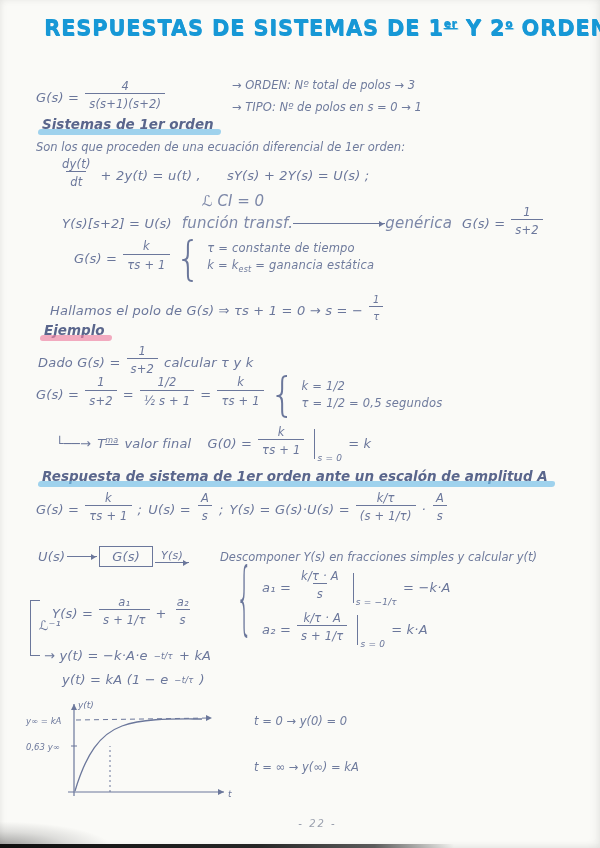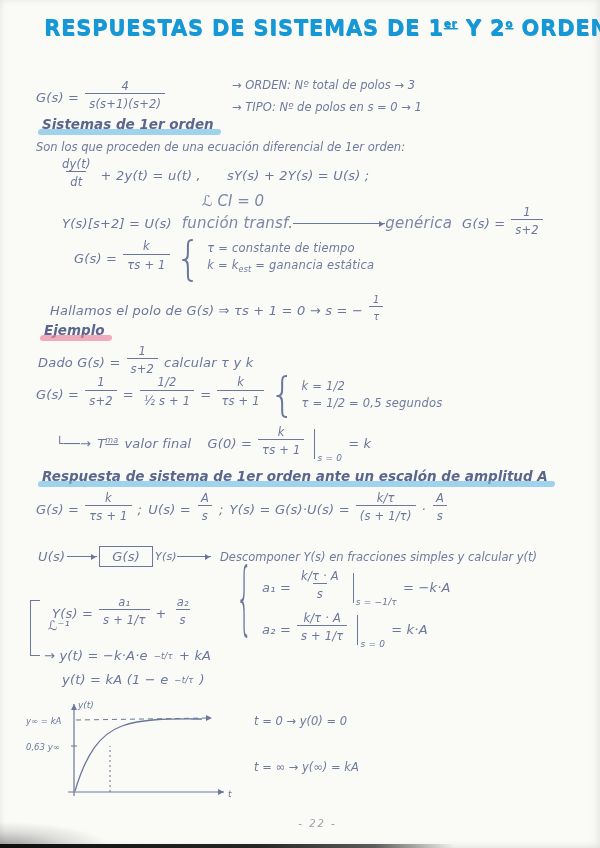--- a/index.html
+++ b/index.html
@@ -44,21 +44,21 @@
 
   .defcol { display:flex; flex-direction:column; gap:3px; }
 
   .arr { display:inline-flex; flex-direction:row; align-items:center; line-height:1; margin:0 4px; }
   .arr .shaft { position:relative; width:92px; border-top:1.1px solid #6b779b; margin:2px 0; }
   .arr .shaft::after { content:""; position:absolute; right:-2px; top:-3.5px; border:3px solid transparent; border-left:5px solid #6b779b; }
 
   .shaft-h { position:relative; width:30px; border-top:1.2px solid #6b779b; display:inline-block; vertical-align:middle;}
   .shaft-h::after { content:""; position:absolute; right:-2px; top:-3.5px; border:3px solid transparent; border-left:5px solid #6b779b; }
   .gbox { border:1.3px solid #6b779b; padding:2px 12px; font-style:italic; font-size:13px; }
-  .diag-arr2 { display:inline-flex; flex-direction:row; align-items:center; line-height:1;justify-content:center; }
+  .diag-arr2 { display:inline-flex; flex-direction:column; align-items:center; line-height:1;justify-content:center; }
   .diag-arr2 .lbl { font-size:11px; font-style:italic; margin-bottom:1px; }
 
   .lbracket { border-left:1.5px solid #6b779b; border-top:1.5px solid #6b779b; border-bottom:1.5px solid #6b779b; width:9px; }
 
   .footer { text-align:center; color:#9aa0ae; font-size:10px; letter-spacing:2px; font-style:italic;padding-left:35px;}
 
   .edge-bottom { position:absolute; left:0; bottom:0; width:78%; height:4px;
     background:linear-gradient(to right,#101010,#262626 55%,#5c5c5c 80%,rgba(120,120,120,0) 97%); }
   .corner-curl { position:absolute; left:0; bottom:0; width:110px; height:26px;
     background:radial-gradient(ellipse at bottom left, rgba(50,50,50,.5), rgba(120,120,120,.22) 45%, rgba(0,0,0,0) 72%); }
@@ -266,21 +266,21 @@
       <span class="den">s + 1/τ</span>
     </span>
     <span class="eval">
         <span class="bar"></span>
         <sub>s = 0</sub>
       </span>
     <span>= k·A</span>
   </div>
 
   <div class="abs lbracket" style="left:30px; top:600px; height:54px;"></div>
-  <div class="abs hw" style="left:48px; top:618px;">ℒ⁻¹</div>
+  <div class="abs hw" style="left:39px; top:618px;">ℒ⁻¹</div>
 
   <div class="abs row hw" style="left:44px; top:648px;">
     <span>→ y(t) = −k·A·e</span>
       <sup style="font-size:8.5px;">−t/τ</sup>
       <span> + kA</span>
   </div>
   <div class="abs row hw" style="left:62px; top:672px;">
     <span>y(t) = kA (1 − e</span>
       <sup style="font-size:8.5px;">−t/τ</sup>
       <span>)</span>

